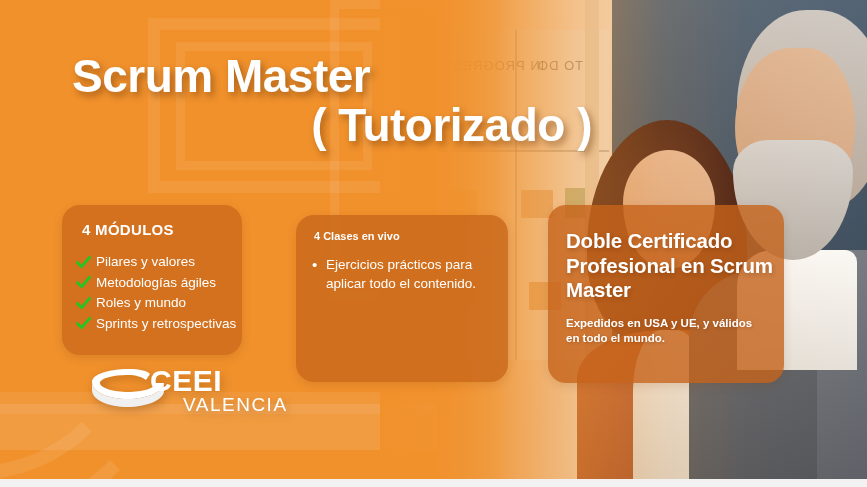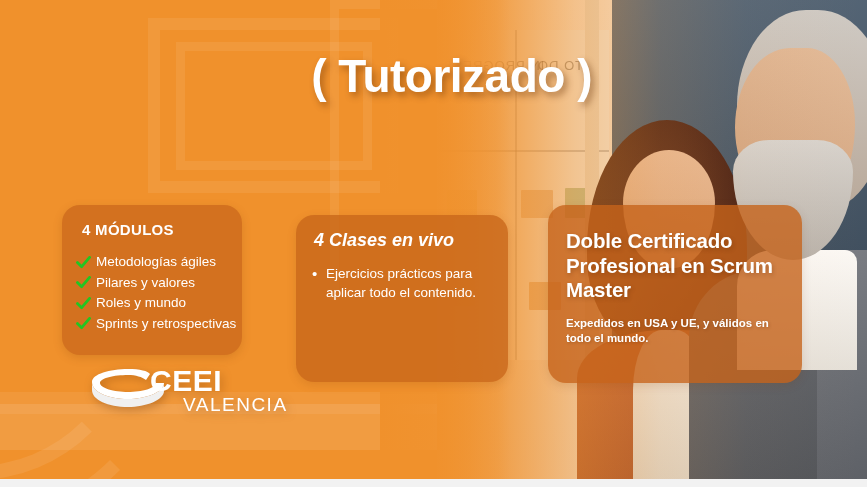--- a/index.html
+++ b/index.html
@@ -154,33 +154,33 @@
     display:flex; align-items:center; gap:5px;
   }
   .check { width:15px; height:13px; flex:none; display:block; }
 
   #card-clases {
     left:296px; top:215px; width:212px; height:167px;
     background:rgba(200,102,26,0.80);
     box-shadow:0 3px 10px rgba(120,55,0,0.15);
   }
   #card-clases h3 {
-    color:#fff; font-size:18px; font-weight:bold; margin:15px 12px 0 18px;font-style:italic;
+    color:#fff; font-size:11px; font-weight:bold; margin:15px 12px 0 18px;
   }
   #card-clases ul { list-style:none; margin:14px 0 0 16px; }
   #card-clases li {
     color:#fff; font-size:13.5px; line-height:1.38;
     margin-bottom:13px; position:relative; padding-left:14px;
   }
   #card-clases li::before {
     content:"•"; position:absolute; left:0; top:-1px; font-size:15px; color:#fff;
   }
 
   #card-cert {
-    left:548px; top:205px; width:254px; height:178px;
+    left:548px; top:205px; width:236px; height:178px;
     background:rgba(197,99,26,0.80);
     box-shadow:0 3px 10px rgba(120,55,0,0.15);
   }
   #card-cert h3 {
     color:#fff; font-size:20.5px; font-weight:bold; line-height:1.2;
     margin:24px 0 0 18px; letter-spacing:-0.2px;
     text-shadow:1px 2px 4px rgba(90,40,0,0.30);
   }
   #card-cert p {
     color:#fff; font-size:11.5px; font-weight:bold; line-height:1.33;
@@ -244,37 +244,38 @@
     <div class="ph man-suit2"></div>
     <div class="ph man-shirt"></div>
     <div class="ph man-head"></div>
     <div class="ph man-face"></div>
     <div class="ph man-beard"></div>
   </div>
   <div id="photo-overlay"></div>
   <div id="photo-seam"></div>
 
   <div id="title">
+    <span>Scrum Master</span>
     <span class="l2">( Tutorizado )</span>
   </div>
 
   <div class="card" id="card-modules">
     <h3>4 MÓDULOS</h3>
     <ul>
       <li>
         <svg class="check" viewBox="0 0 16 14">
             <path d="M1.5 7 L6 11.5 L14.5 1.5" stroke="#22C522" stroke-width="3" fill="none" stroke-linecap="round" stroke-linejoin="round"></path>
           </svg>
-        <span>Metodologías ágiles</span>
+        <span>Pilares y valores</span>
       </li>
       <li>
         <svg class="check" viewBox="0 0 16 14">
             <path d="M1.5 7 L6 11.5 L14.5 1.5" stroke="#22C522" stroke-width="3" fill="none" stroke-linecap="round" stroke-linejoin="round"></path>
           </svg>
-        <span>Pilares y valores</span>
+        <span>Metodologías ágiles</span>
       </li>
       <li>
         <svg class="check" viewBox="0 0 16 14">
             <path d="M1.5 7 L6 11.5 L14.5 1.5" stroke="#22C522" stroke-width="3" fill="none" stroke-linecap="round" stroke-linejoin="round"></path>
           </svg>
         <span>Roles y mundo</span>
       </li>
       <li>
         <svg class="check" viewBox="0 0 16 14">
             <path d="M1.5 7 L6 11.5 L14.5 1.5" stroke="#22C522" stroke-width="3" fill="none" stroke-linecap="round" stroke-linejoin="round"></path>

